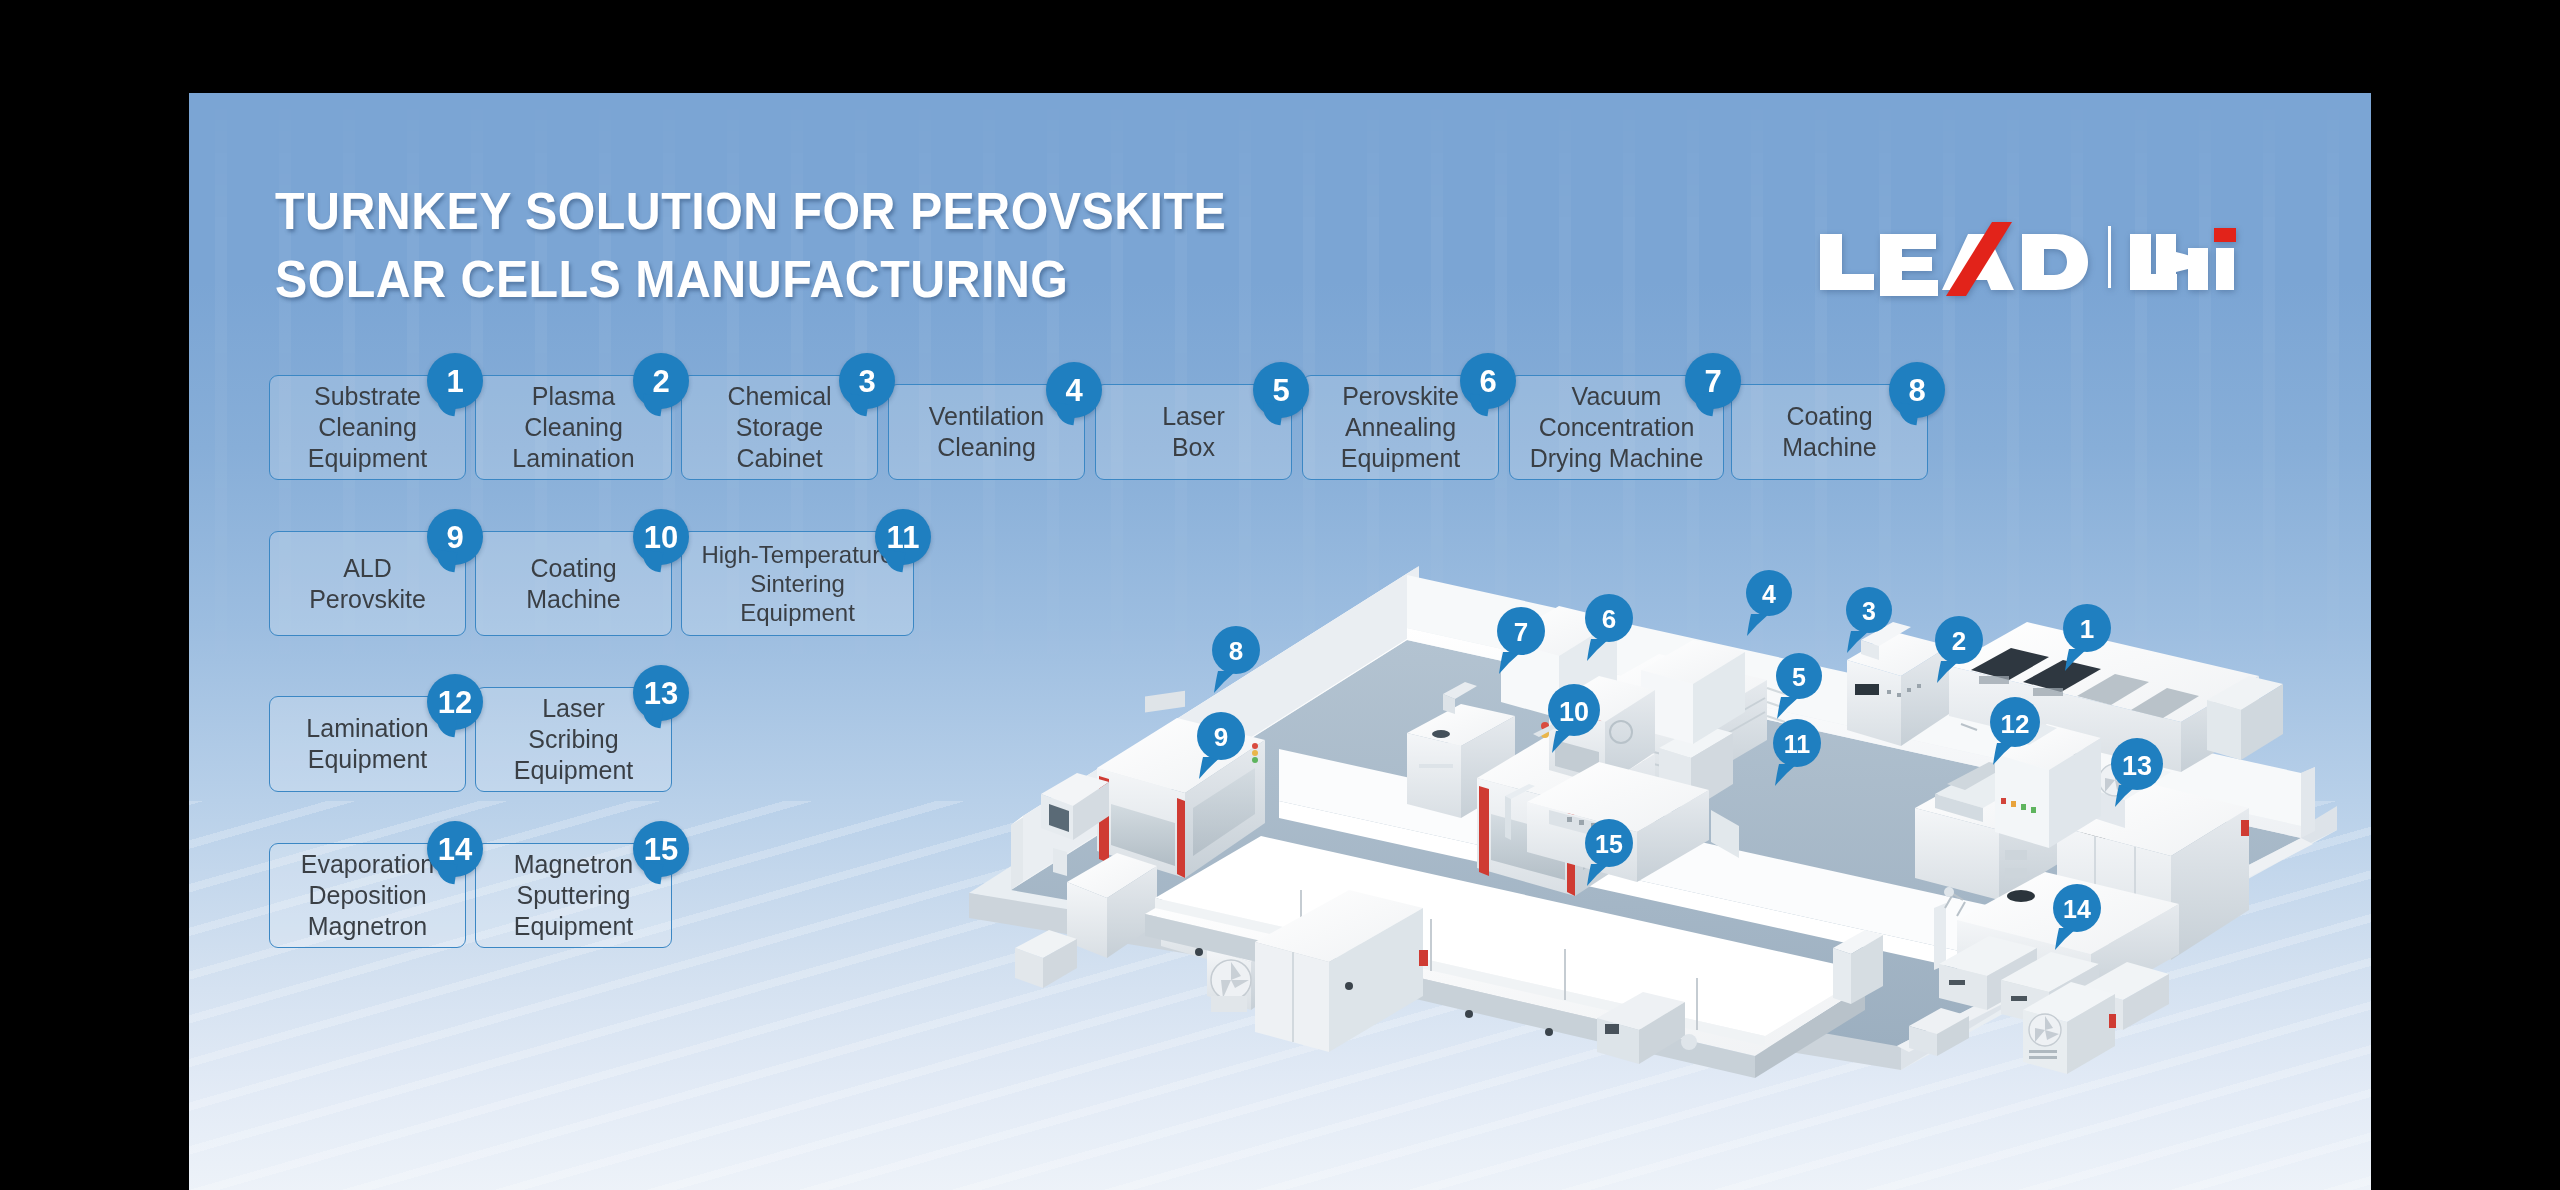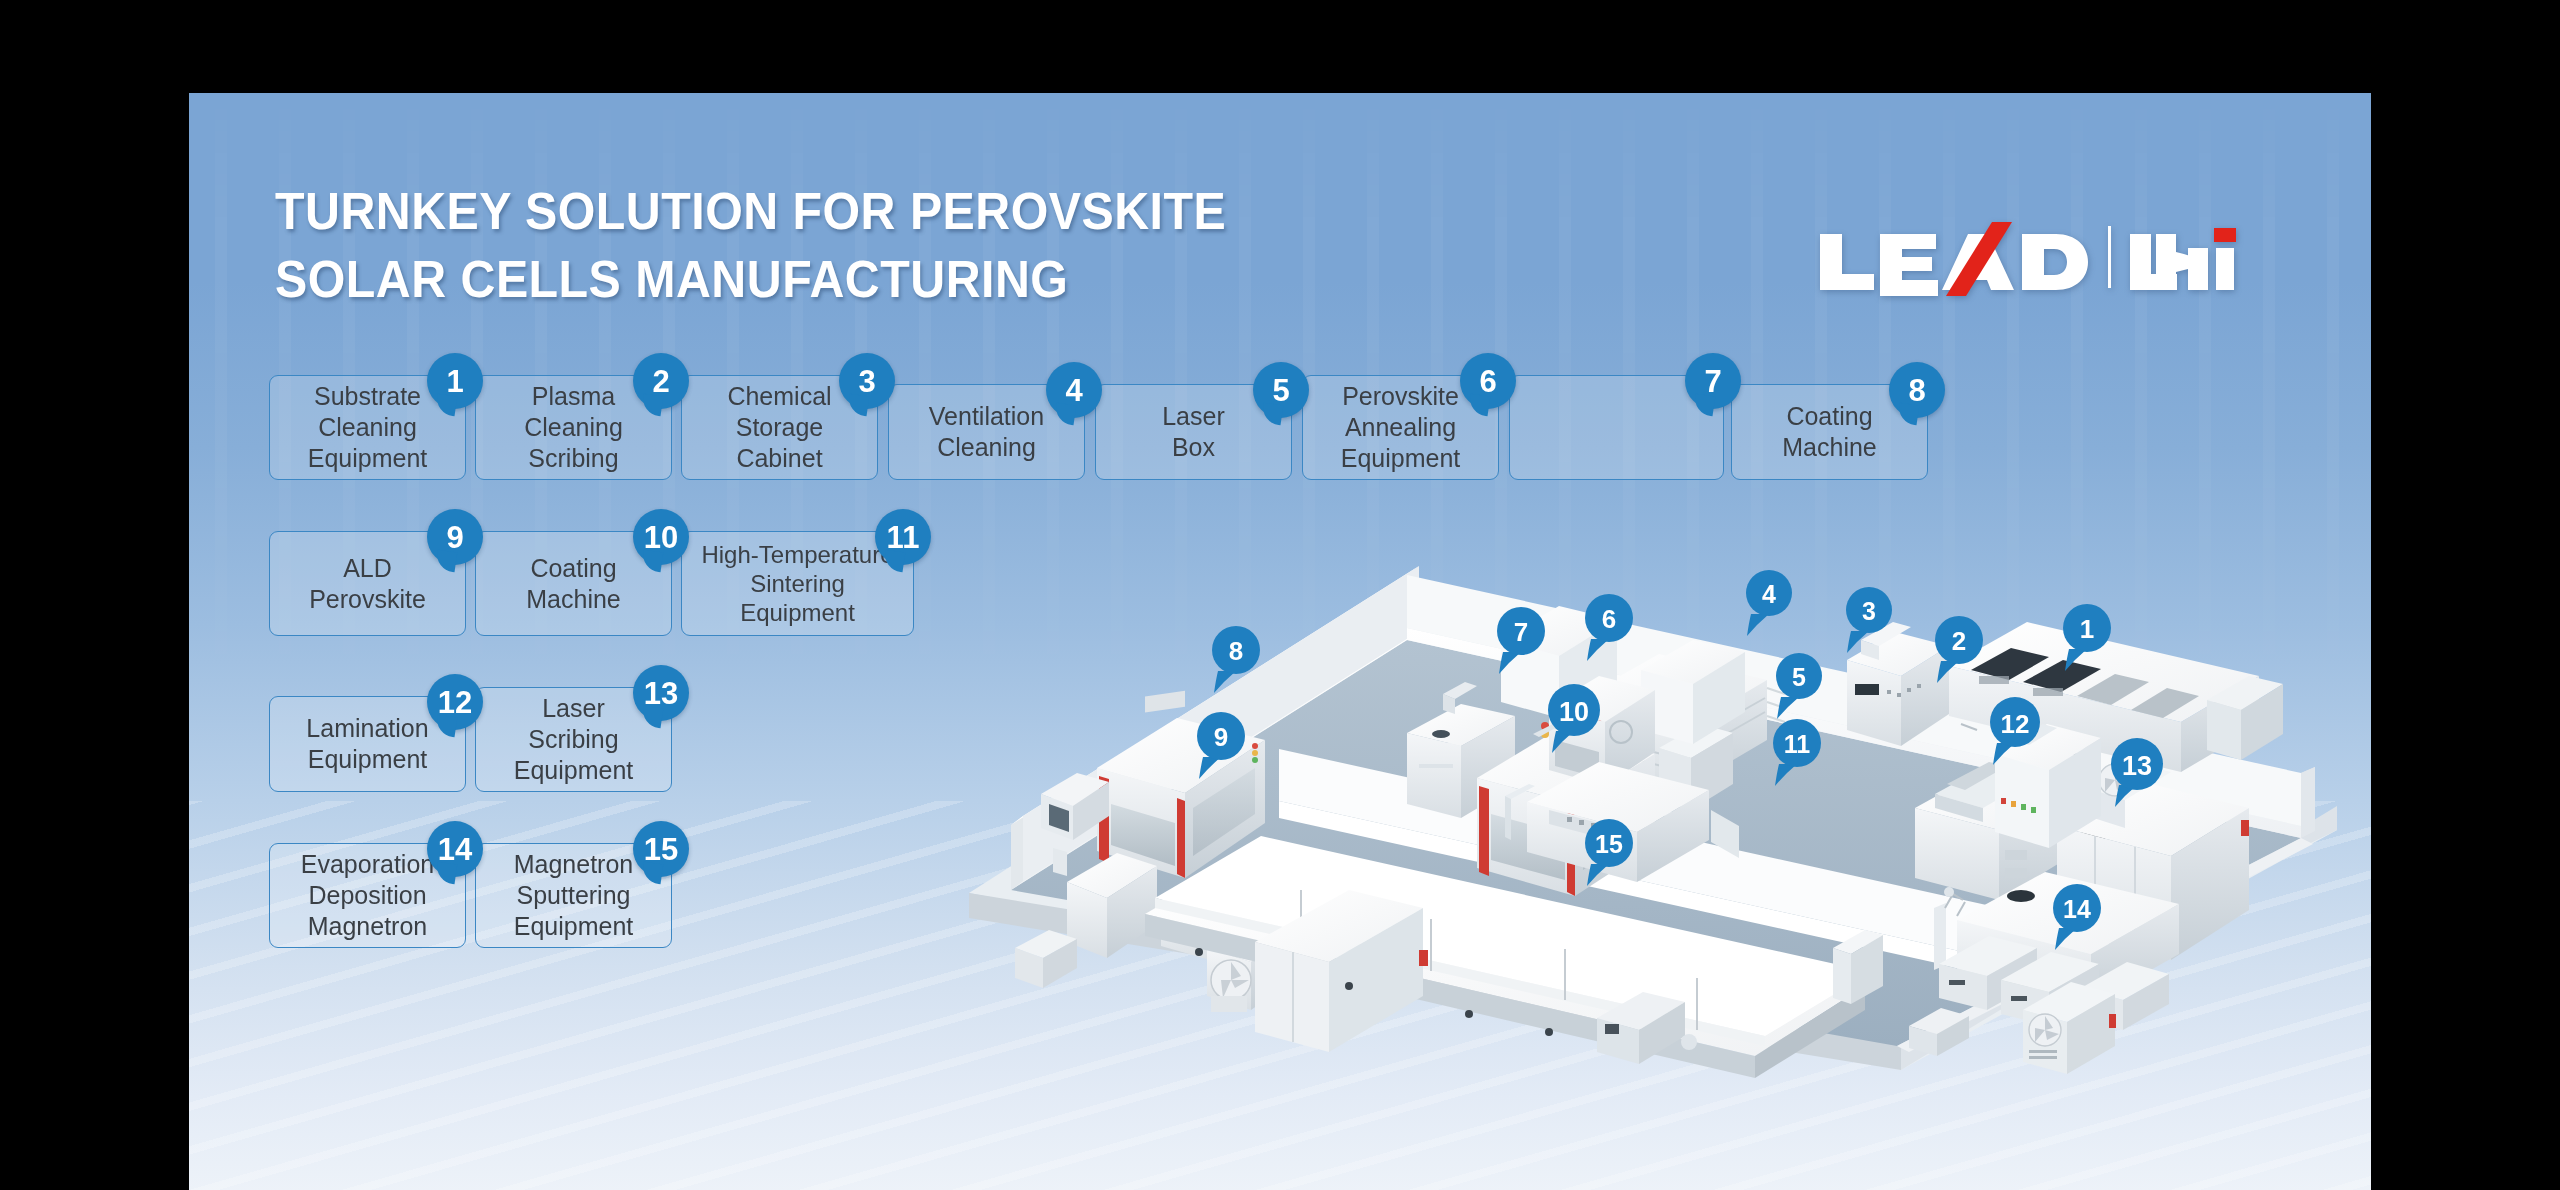--- a/index.html
+++ b/index.html
@@ -144,21 +144,21 @@
       <div class="lbox" style="position:absolute;left:0px;top:20px;width:197px;height:105px;">
         <span class="badge">1</span>
         <span>Substrate
 Cleaning
 Equipment</span>
       </div>
       <div class="lbox" style="position:absolute;left:206px;top:20px;width:197px;height:105px;">
         <span class="badge">2</span>
         <span>Plasma
 Cleaning
-Scribing</span>
+Lamination</span>
       </div>
       <div class="lbox" style="position:absolute;left:412px;top:20px;width:197px;height:105px;">
         <span class="badge">3</span>
         <span>Chemical
 Storage
 Cabinet</span>
       </div>
       <div class="lbox" style="position:absolute;left:619px;top:29px;width:197px;height:96px;">
         <span class="badge">4</span>
         <span>Ventilation
@@ -170,20 +170,23 @@
 Box</span>
       </div>
       <div class="lbox" style="position:absolute;left:1033px;top:20px;width:197px;height:105px;">
         <span class="badge">6</span>
         <span>Perovskite
 Annealing
 Equipment</span>
       </div>
       <div class="lbox" style="position:absolute;left:1240px;top:20px;width:215px;height:105px;">
         <span class="badge">7</span>
+        <span>Vacuum
+Concentration
+Drying Machine</span>
       </div>
       <div class="lbox" style="position:absolute;left:1462px;top:29px;width:197px;height:96px;">
         <span class="badge">8</span>
         <span>Coating
 Machine</span>
       </div>
     </div>
 
     <div class="lrow" style="height:125px;margin-top:31px;">
       <div class="lbox" style="position:absolute;left:0px;top:20px;width:197px;height:105px;">

